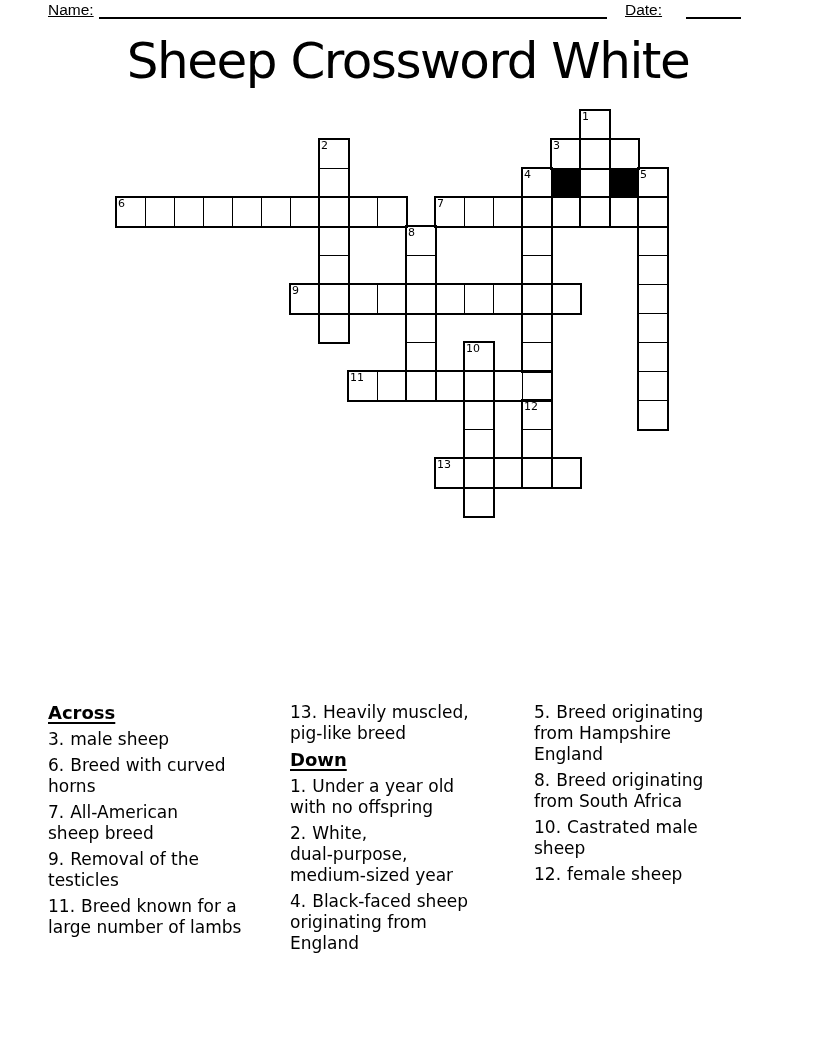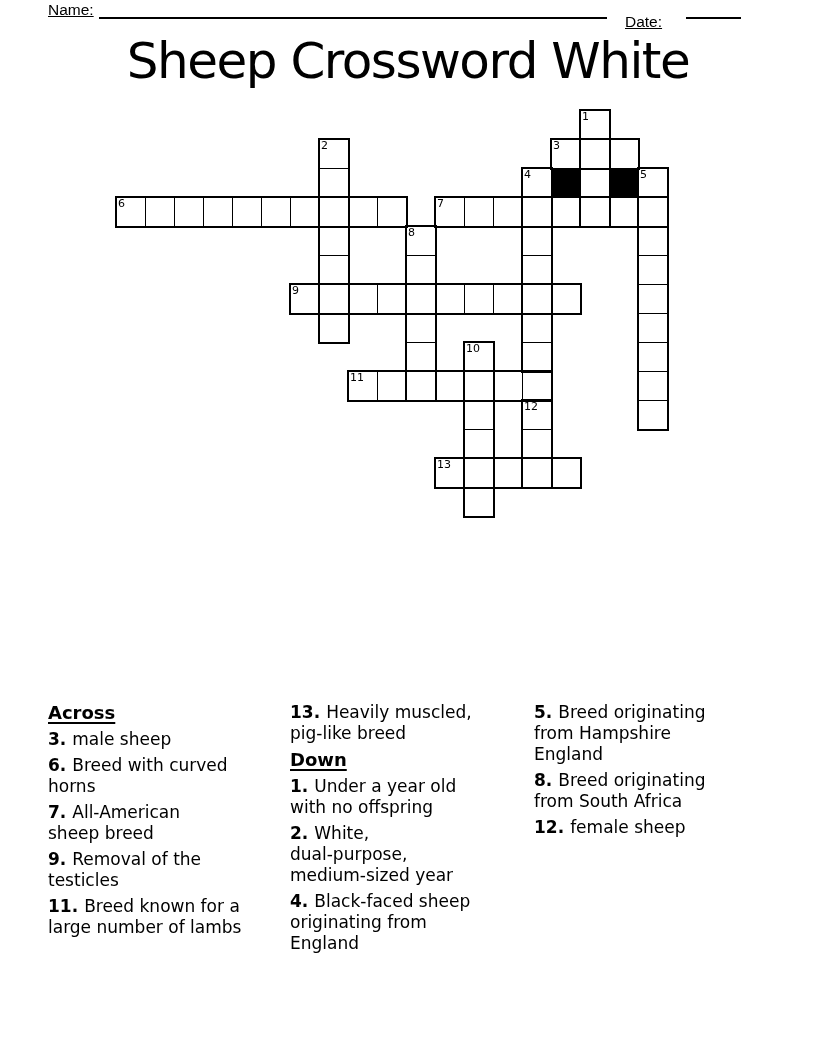--- a/index.html
+++ b/index.html
@@ -2,21 +2,21 @@
 <html><head>
 <meta charset="utf-8">
 <style>
   html,body{margin:0;padding:0;background:#fff;}
   .page{position:relative;width:816px;height:1056px;background:#fff;overflow:hidden;
         font-family:"DejaVu Sans",sans-serif;color:#000;}
 
   
   .hlabel{position:absolute;font-family:"Liberation Sans",sans-serif;font-size:15.5px;color:#000;text-decoration:underline;}
   .hlabel.name{left:48px;top:1px;}
-  .hlabel.date{left:625px;top:13px;}
+  .hlabel.date{left:625px;top:1px;}
   .blank{position:absolute;height:1.5px;background:#000;}
   .name-line{left:99px;top:17px;width:508px;}
   .date-line{left:686px;top:17px;width:55px;}
 
   
   .title{position:absolute;left:0;top:36px;width:816px;text-align:center;
          font-size:50px;line-height:50px;letter-spacing:-1.5px;color:#000;}
 
   
   #grid{position:absolute;left:0;top:0;width:816px;height:660px;}
@@ -29,21 +29,21 @@
            padding:1px 0 0 2px;color:#000;}
 
   
   .ccol{position:absolute;top:702px;width:237px;font-size:17px;line-height:21px;}
   .ccol0{left:48px;}
   .ccol1{left:290px;}
   .ccol2{left:534px;}
   .cheading{font-size:18px;font-weight:bold;text-decoration:underline;
             text-decoration-thickness:2px;text-underline-offset:3px;margin-bottom:6px;}
   .clue{margin-bottom:5px;}
-  .cnum{font-weight:bold;margin-right:6px;}
+  .cnum{font-weight:normal;margin-right:6px;}
   .ctxt{white-space:pre-line;}
 </style>
 </head>
 <body>
 
 <div class="page">
   <div>
     <span class="hlabel name">Name:</span>
     <div class="blank name-line"></div>
     <span class="hlabel date">Date:</span>
@@ -181,16 +181,18 @@
         <div class="clue"><span class="cnum">4.</span><span class="ctxt">Black-faced sheep
 originating from
 England</span></div>
       </div>
       <div class="ccol ccol2">
         <div class="clue"><span class="cnum">5.</span><span class="ctxt">Breed originating
 from Hampshire
 England</span></div>
         <div class="clue"><span class="cnum">8.</span><span class="ctxt">Breed originating
 from South Africa</span></div>
+        <div class="clue"><span class="cnum">10.</span><span class="ctxt">Castrated male
+sheep</span></div>
         <div class="clue"><span class="cnum">12.</span><span class="ctxt">female sheep</span></div>
       </div>
     </div>
 </div>
 
 </body></html>

